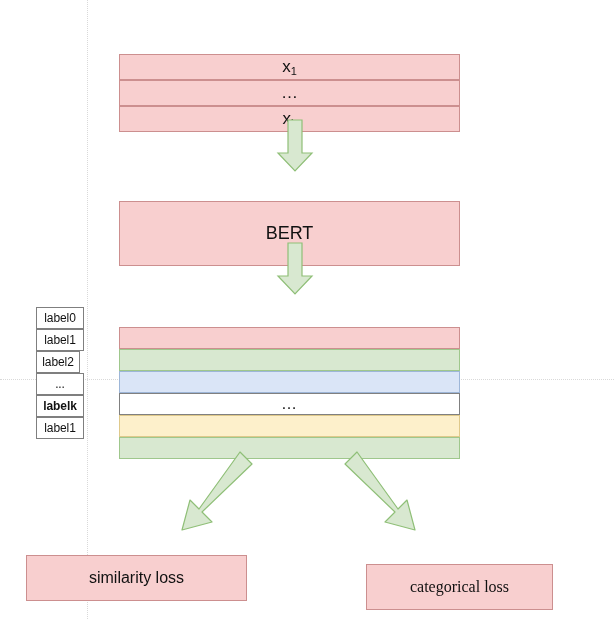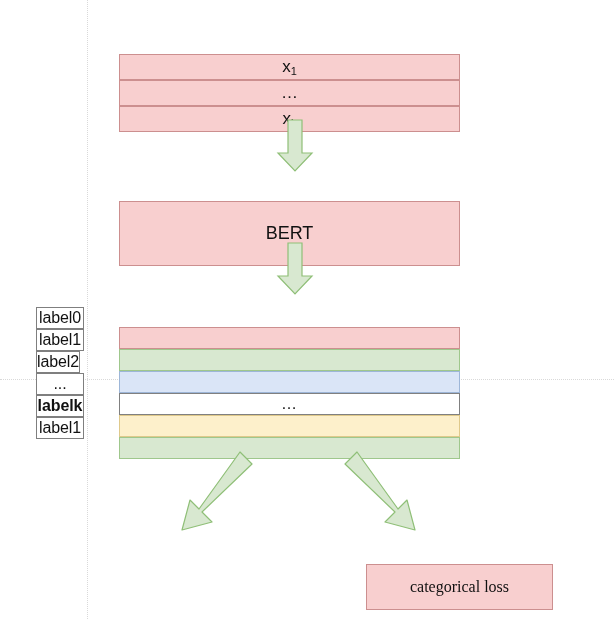--- a/index.html
+++ b/index.html
@@ -61,21 +61,21 @@
     border: 1px solid #808080;
   }
   .label-cell {
     position: absolute;
     box-sizing: border-box;
     background: #ffffff;
     border: 1px solid #7f7f7f;
     display: flex;
     align-items: center;
     justify-content: center;
-    font-size: 16px;
+    font-size: 12px;
     color: #111111;
     letter-spacing: -0.1px;
   }
   .seq-text {
     font-size: 17px;
     color: #111111;
   }
   .seq-text sub {
     font-size: 11px;
     vertical-align: baseline;
@@ -165,18 +165,21 @@
   <div class="box green" style="left:119px; top:417px; width:341px; height:22px;"></div>
 
   <svg class="arrow-svg" style="left:170px; top:450px;" width="95" height="85" viewBox="0 0 95 85">
     <polygon points="70,2 82,14 32,62 42,72 12,80 20,50 29,59" fill="#d8e8d0" stroke="#8fbf77" stroke-width="1.2" stroke-linejoin="round"></polygon>
   </svg>
 
   <svg class="arrow-svg" style="left:345px; top:450px;" width="95" height="85" viewBox="0 0 95 85">
     <polygon points="12,2 0,14 50,62 40,72 70,80 62,50 53,59" fill="#d8e8d0" stroke="#8fbf77" stroke-width="1.2" stroke-linejoin="round"></polygon>
   </svg>
 
+  <div class="box pink" style="left:26px; top:535px; width:221px; height:46px;">
+    <span class="loss-text">similarity loss</span>
+  </div>
 
   <div class="box pink" style="left:366px; top:544px; width:187px; height:46px;font-family:Liberation Serif, serif;">
     <span class="loss-text">categorical loss</span>
   </div>
 
 </div>
 
 </body></html>

